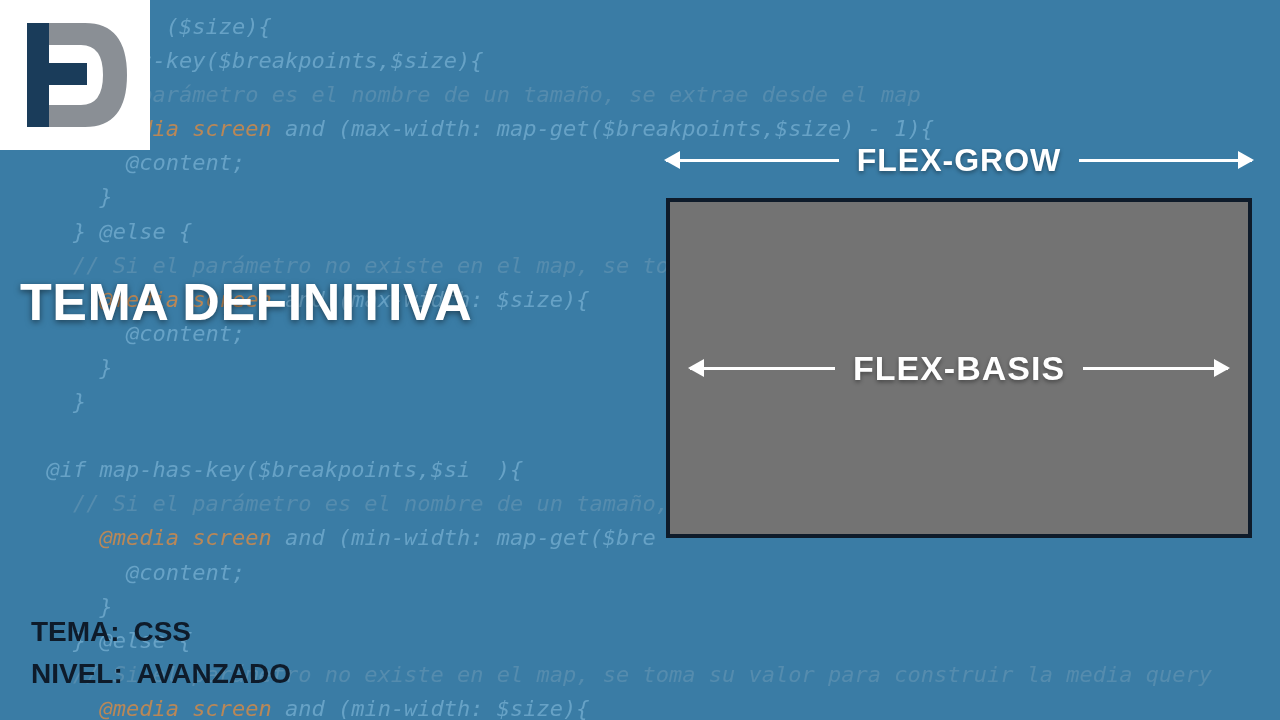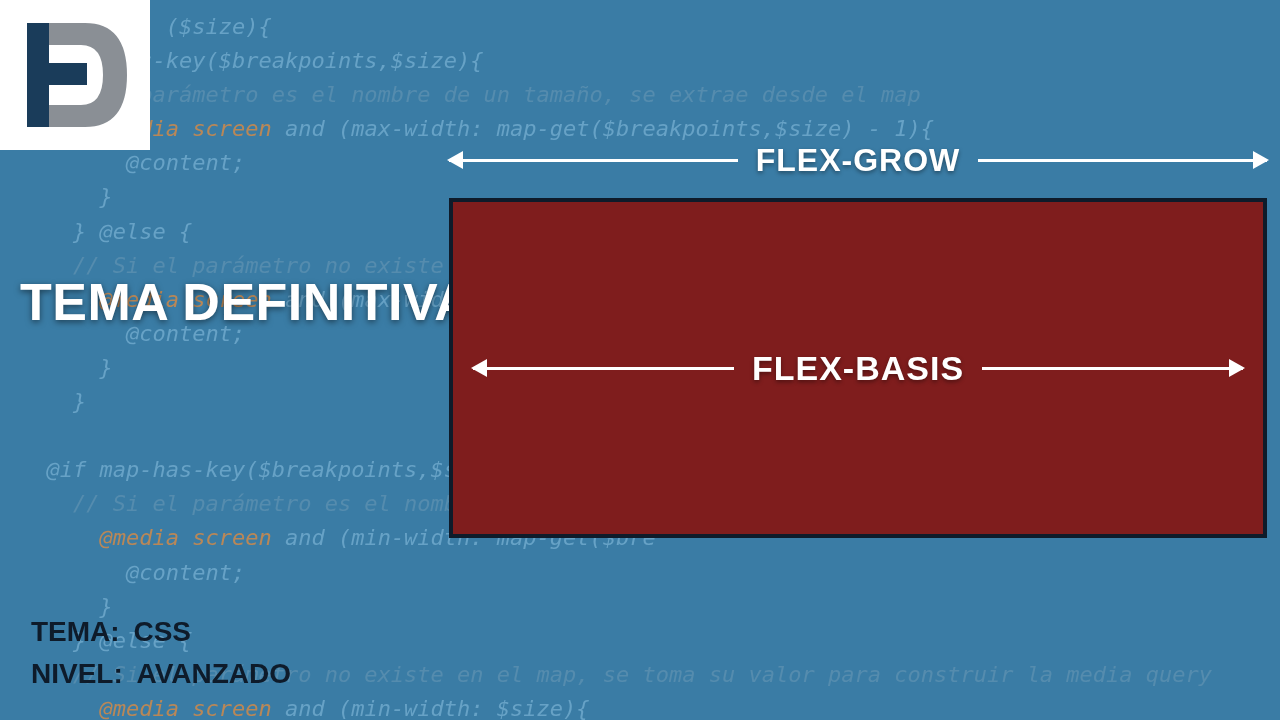--- a/index.html
+++ b/index.html
@@ -54,23 +54,23 @@
     bottom: 25px;
     color: #0e1b2a;
     font-size: 28px;
     font-weight: 700;
     line-height: 1.5;
   }
   .meta .label { display: inline-block; }
   .meta .value { font-weight: 600; margin-left: 6px; }
   .diagram {
     position: absolute;
-    right: 13px;
+    right: 28px;
     top: 130px;
-    width: 818px;
+    width: 586px;
   }
   .arrow-row {
     display: flex;
     align-items: center;
     justify-content: center;
     height: 60px;
     gap: 18px;
   }
   .arrow-row .lbl {
     color: #ffffff;
@@ -112,21 +112,21 @@
     transform: translateY(-50%);
     border-left: 16px solid #ffffff;
   }
   .arrow-line.rightin::before {
     left: -2px;
     transform: translateY(-50%);
     border-right: 16px solid #ffffff;
   }
   .flex-box {
     margin: 8px 0;
-    background: #7f1d1d;
+    background: #737373;
     border: 4px solid #0e1b2a;
     height: 340px;
     display: flex;
     align-items: center;
     justify-content: center;
     position: relative;
     gap: 18px;
     padding: 0 20px;
   }
   .flex-box .lbl {

